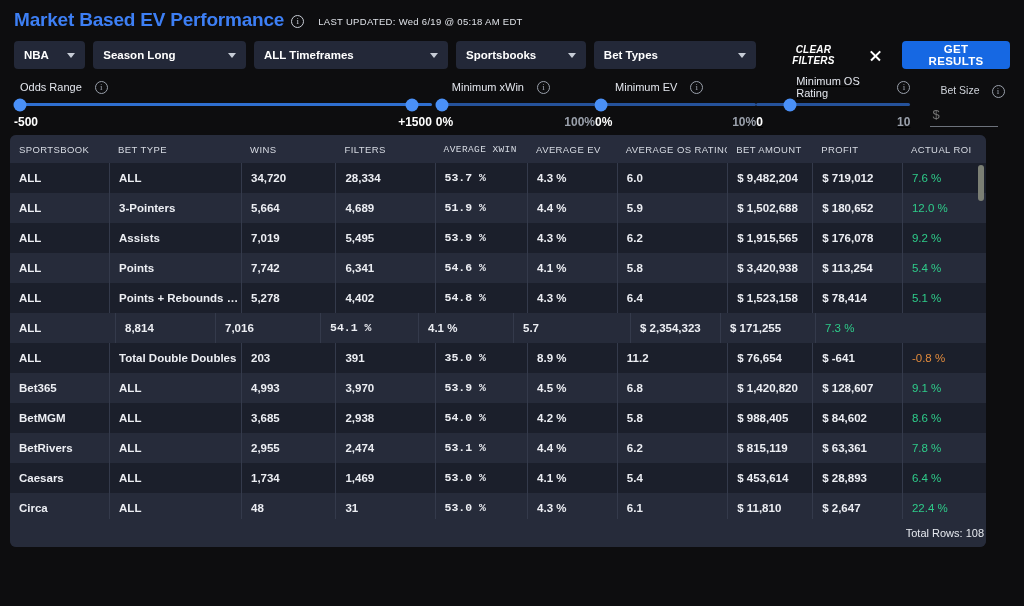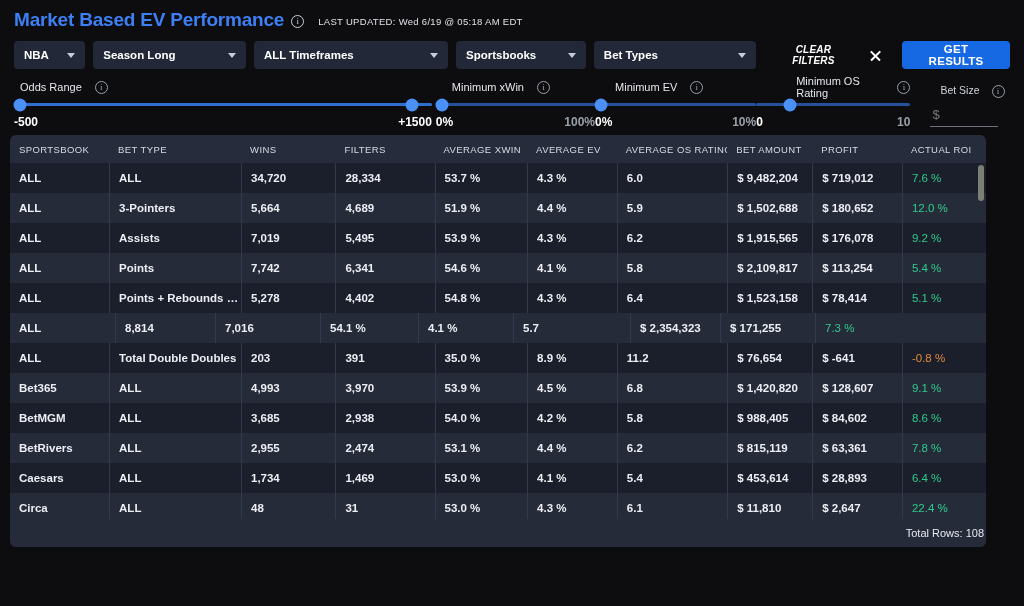--- a/index.html
+++ b/index.html
@@ -158,21 +158,21 @@
   }
   .trow .td:first-child { border-left: none; }
   .pos { color: #2ecc8a; font-weight: normal; }
   .neg { color: #e08a3c; font-weight: normal; }
 
   
   .c0 { width: 105px; }
   .c1 { width: 140px; }
   .c2 { width: 100px; }
   .c3 { width: 105px; }
-  .c4 { width: 98px; }
+  .c4 { width: 98px; font-family: Liberation Mono, monospace; }
   .c5 { width: 95px; }
   .c6 { width: 117px; }
   .c7 { width: 90px; }
   .c8 { width: 95px; }
   .c9 { width: 89px; }
 
   .vscroll {
     position: absolute; right: 2px; top: 2px; width: 6px;
     height: 360px; background: transparent;
   }
@@ -350,21 +350,21 @@
           <div class="td c9 pos">9.2 %</div>
         </div>
         <div class="trow even">
           <div class="td c0">ALL</div>
           <div class="td c1">Points</div>
           <div class="td c2">7,742</div>
           <div class="td c3">6,341</div>
           <div class="td c4">54.6 %</div>
           <div class="td c5">4.1 %</div>
           <div class="td c6">5.8</div>
-          <div class="td c7">$ 2,109,817</div>
+          <div class="td c7">$ 3,420,938</div>
           <div class="td c8">$ 113,254</div>
           <div class="td c9 pos">5.4 %</div>
         </div>
         <div class="trow odd">
           <div class="td c0">ALL</div>
           <div class="td c1">Points + Rebounds + ...</div>
           <div class="td c2">5,278</div>
           <div class="td c3">4,402</div>
           <div class="td c4">54.8 %</div>
           <div class="td c5">4.3 %</div>

